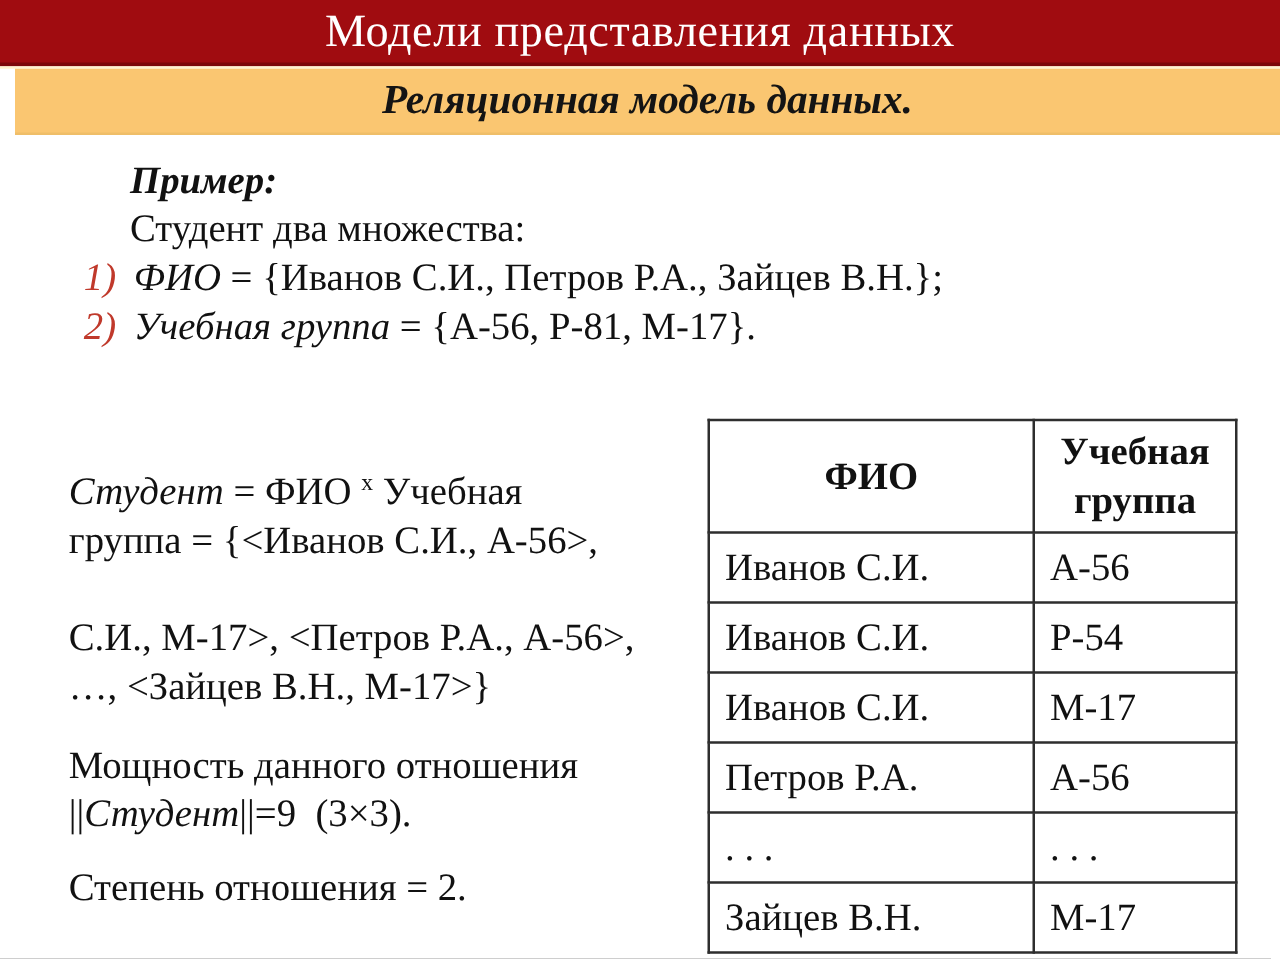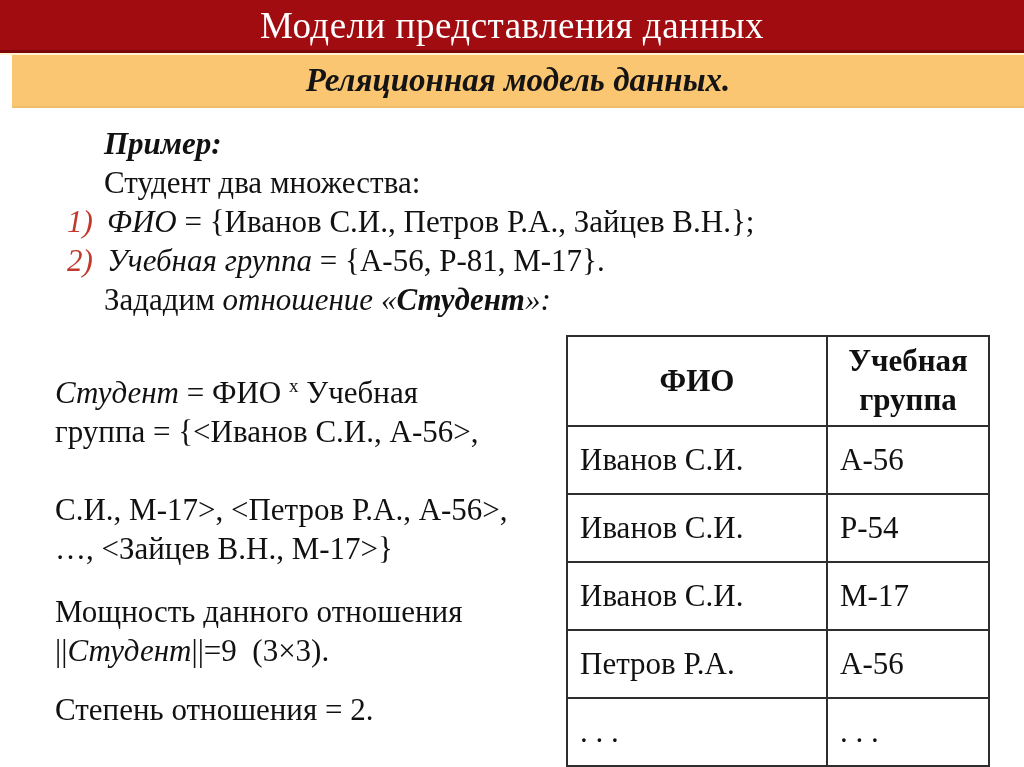--- a/index.html
+++ b/index.html
@@ -88,21 +88,21 @@
     font-weight:bold;
     text-align:center;
     vertical-align:middle;
     height:90px;
     line-height:1.25;
     padding:0 6px;
   }
   .rel-table th.col-fio { width:260px; }
   .rel-table th.col-group { width:162px; }
   .rel-table td {
-    height:68px;
+    height:56px;
     text-align:left;
     vertical-align:middle;
     padding-left:12px;
     white-space:pre;
   }
 </style>
 </head>
 <body>
 
 <div class="slide">
@@ -119,21 +119,20 @@
     <p class="indent bold-italic">Пример:</p>
     <p class="indent">Студент два множества:</p>
     <div class="list-row">
         <span class="num">1)</span>
         <p><span class="term-italic">ФИО</span><span> = {Иванов С.И., Петров Р.А., Зайцев В.Н.};</span></p>
       </div>
     <div class="list-row">
         <span class="num">2)</span>
         <p><span class="term-italic">Учебная группа</span><span> = {А-56, Р-81, М-17}.</span></p>
       </div>
-    <p class="indent"><span>Зададим </span><span class="define-italic"><span>отношение «</span><b>Студент</b><span>»:</span></span></p>
   </section>
 
   <section class="left-col">
     <p class="para-def"><span class="ital">Студент</span><span> = ФИО </span><sup>х</sup><span> Учебная</span><br><span>группа = {&lt;Иванов С.И., А-56&gt;,</span><br><br><span>С.И., М-17&gt;, &lt;Петров Р.А., А-56&gt;,</span><br><span>…, &lt;Зайцев В.Н., М-17&gt;}</span></p>
     <p class="para-card"><span>Мощность данного отношения</span><br><span>||</span><span class="ital">Студент</span><span>||=9  (3×3).</span></p>
     <p>Степень отношения = 2.</p>
   </section>
 
   <table class="rel-table">
     <thead>

